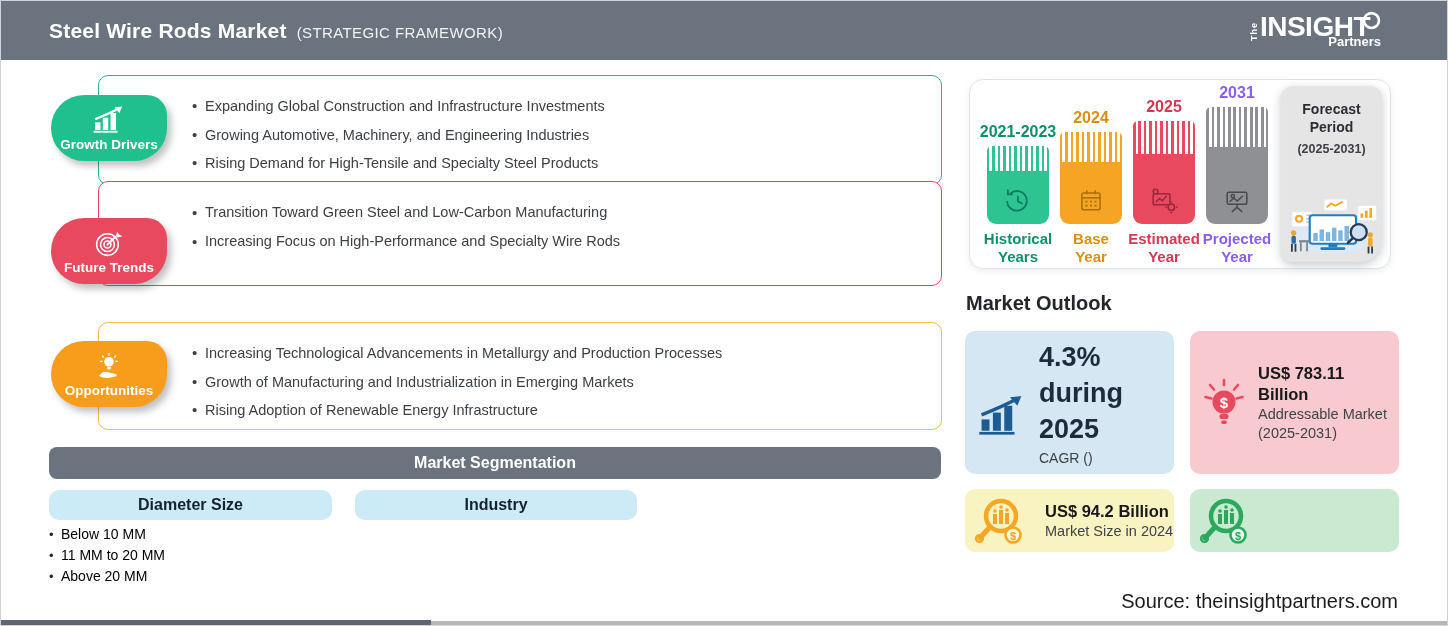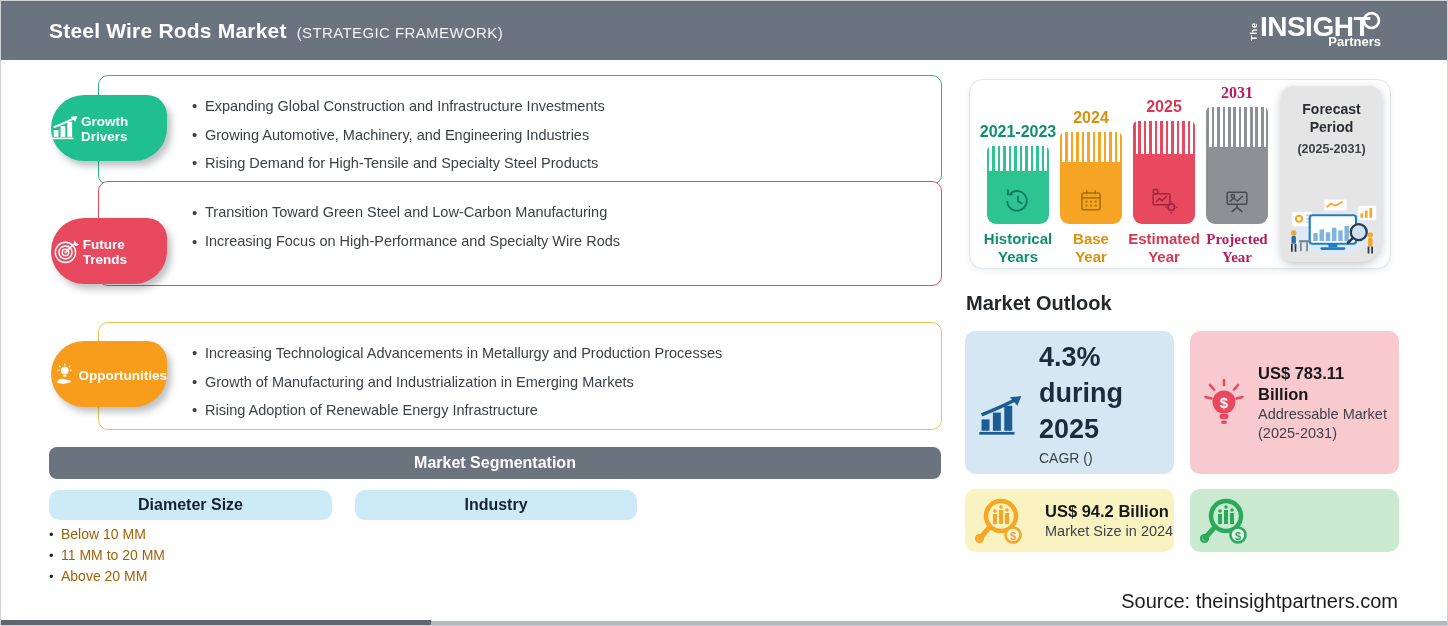--- a/index.html
+++ b/index.html
@@ -27,39 +27,39 @@
   .dbox li { position:relative; padding-left:13px; font-size:14.5px; color:#3c4146; }
   .dbox li::before { content:"\2022"; position:absolute; left:0; font-size:15px; color:#3c4146; }
   .dbox-1 { top:74px;  height:110px; border:1.5px solid #2ab58b; }
   .dbox-2 { top:180px; height:105px; border:1.5px solid #e8495f; }
   .dbox-3 { top:321px; height:108px; border:1.5px solid #f0c14b; }
   .dbox-1 li { line-height:28.5px; }
   .dbox-2 li { line-height:29px; }
   .dbox-3 li { line-height:28.5px; }
 
   .badge { position:absolute; left:50px; width:116px; height:66px; border-radius:36px 22px 36px 36px;
-           display:flex; align-items:center; justify-content:center;
+           display:flex; flex-direction:column; align-items:center; justify-content:center;
            box-shadow:4px 5px 7px rgba(40,45,55,.30); z-index:3; }
   .badge-1 { top:94px;  background:#1fc08e; }
   .badge-2 { top:217px; background:#e8495f; }
   .badge-3 { top:340px; background:#f89c1c; }
   .badge-label { color:#fff; font-size:13.5px; font-weight:bold; margin-top:2px; }
   .badge-ic { width:34px; height:30px; color:#fff; }
 
   
   .segbar { position:absolute; left:48px; top:446px; width:892px; height:32px; background:#6b747e;
             border-radius:8px; color:#fff; font-size:16px; font-weight:bold; text-align:center; line-height:32px; }
   .colhead { position:absolute; top:489px; height:30px; background:#cdeaf7; border-radius:10px;
              font-size:16px; font-weight:bold; color:#15222e; text-align:center; line-height:30px; }
   .colhead-1 { left:48px;  width:283px; }
   .colhead-2 { left:354px; width:282px; }
   .seglist { position:absolute; top:523px; list-style:none; }
   .seglist-1 { left:48px; }
   .seglist-2 { left:352px; }
-  .seglist li { position:relative; padding-left:12px; font-size:14px; color:#a16207; line-height:21px; }
+  .seglist li { position:relative; padding-left:12px; font-size:14px; color:#000000; line-height:21px; }
   .seglist li::before { content:"\2022"; position:absolute; left:0; font-size:13px; color:#26292d; }
 
   
   .tpanel { position:absolute; left:968px; top:78px; width:422px; height:190px; background:#fff;
             border:1px solid #e0e4e9; border-radius:14px; box-shadow:0 2px 6px rgba(130,140,150,.15);
             display:flex; padding:4px 8px 2px 16px; }
   .bars { display:flex; gap:9px; height:100%; }
   .bar-col { height:100%; width:64px; display:flex; flex-direction:column; justify-content:flex-end; align-items:center; }
   .bar-year { font-size:16px; font-weight:bold; margin-bottom:5px; white-space:nowrap; }
   .bar { width:62px; border-radius:5px 5px 9px 9px; overflow:hidden; position:relative;
@@ -68,21 +68,21 @@
   .bar-icon { position:absolute; bottom:9px; left:50%; transform:translateX(-50%); width:28px; height:28px; opacity:.85; }
   .bar-label { font-size:15px; font-weight:bold; text-align:center; line-height:18px; height:36px; margin-top:6px; }
   .bar-1 { height:78px; }  .bar-1 .stripes { height:25px; }
   .bar-2 { height:92px; }  .bar-2 .stripes { height:30px; }
   .bar-3 { height:103px; } .bar-3 .stripes { height:33px; }
   .bar-4 { height:122px; } .bar-4 .stripes { height:40px; }
   .f-green  { background:#2ec492; } .s-green  { background:repeating-linear-gradient(90deg,#2ec492 0 2.5px,#fff 2.5px 5.5px); }
   .f-orange { background:#f6a423; } .s-orange { background:repeating-linear-gradient(90deg,#f6a423 0 2.5px,#fff 2.5px 5.5px); }
   .f-red    { background:#e8495f; } .s-red    { background:repeating-linear-gradient(90deg,#e8495f 0 2.5px,#fff 2.5px 5.5px); }
   .f-gray   { background:#8e9094; } .s-gray   { background:repeating-linear-gradient(90deg,#8e9094 0 2.5px,#fff 2.5px 5.5px); }
-  .c-green  { color:#0d8f6e; } .c-orange { color:#d8900e; } .c-red { color:#d63852; } .c-dark { color:#be185d;font-family:Liberation Serif, serif; }
+  .c-green  { color:#0d8f6e; } .c-orange { color:#d8900e; } .c-red { color:#d63852; } .c-dark { color:#8b5cf6; }
   .i-green  { color:#0b6e55; } .i-orange { color:#9c6607; } .i-red { color:#8f2238; } .i-gray { color:#3c3f44; }
 
   .fcast { width:106px; margin:2px 0 4px 12px; background:#e5e5e5; border-radius:12px 12px 22px 12px;
            box-shadow:0 3px 10px rgba(110,120,135,.40); position:relative; text-align:center; padding-top:14px; }
   .fcast-title { font-size:14px; font-weight:bold; color:#2a2d33; line-height:18px; width:76px; margin:0 auto; }
   .fcast-range { font-size:12.5px; font-weight:bold; color:#3c4046; margin-top:6px; }
   .fcast-art { position:absolute; bottom:5px; left:50%; transform:translateX(-50%); width:98px; height:64px; }
 
   
   .mo-title { position:absolute; left:965px; top:291px; font-size:20px; font-weight:bold; color:#23272c; }

